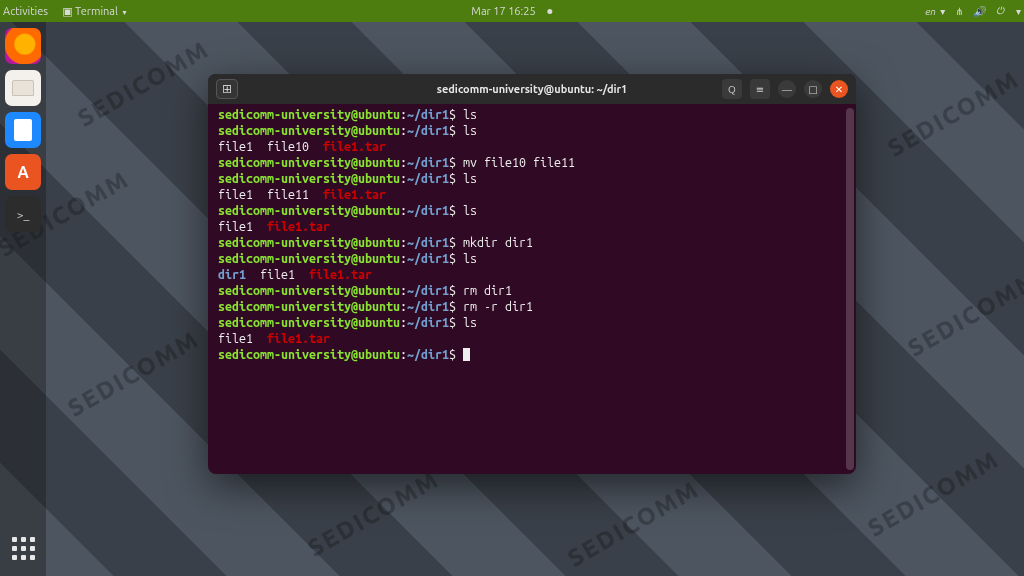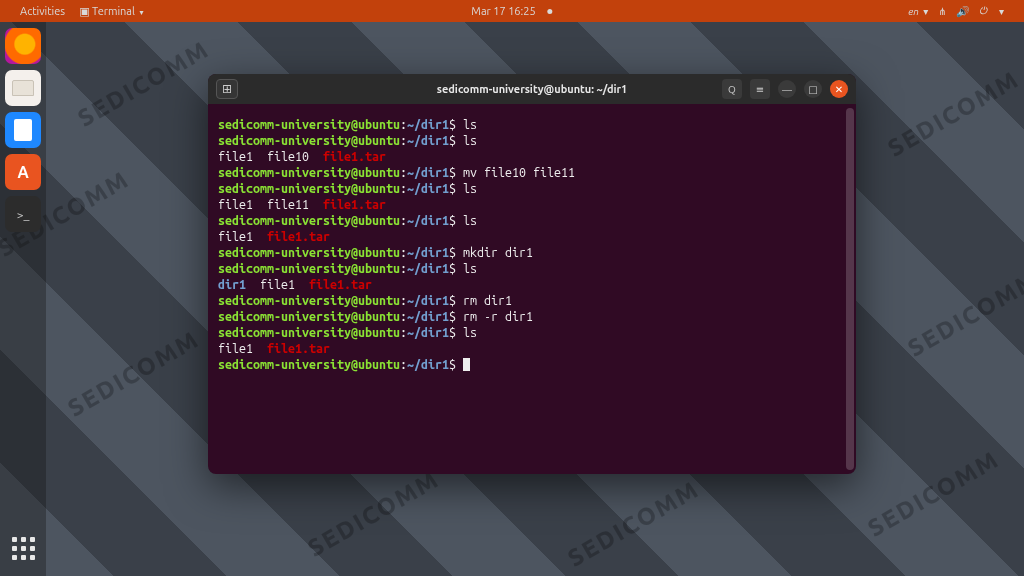--- a/index.html
+++ b/index.html
@@ -6,22 +6,22 @@
   html,body { width:1024px; height:576px; overflow:hidden; font-family:"Ubuntu","DejaVu Sans",sans-serif; }
   body {
     background:
       repeating-linear-gradient(45deg,#4d5560 0 80px,#3a4049 80px 160px),
       #3a4049;
     position:relative;
   }
   
   .topbar {
     position:absolute; top:0; left:0; right:0; height:22px;
-    background:#c2410c; color:#d9d9d9; font-size:11px;
-    display:flex; align-items:center; padding:0 20px;
+    background:#4d7c0f; color:#d9d9d9; font-size:11px;
+    display:flex; align-items:center; padding:0 3px;
     z-index:30;
   }
   .topbar .left  { display:flex; gap:14px; align-items:center;}
   .topbar .center{ position:absolute; left:50%; transform:translateX(-50%); display:flex; gap:8px; align-items:center;}
   .topbar .right { margin-left:auto; display:flex; gap:10px; align-items:center;font-style:italic;}
   .topbar .item  { cursor:pointer; }
   .dot { display:inline-block; width:5px; height:5px; border-radius:50%; background:#d9d9d9; margin-left:4px;}
   .tri-down { display:inline-block; margin-left:2px; font-size:8px;}
   .sysicons span{ font-size:10px; }
   
@@ -71,21 +71,21 @@
     background:#353535; cursor:pointer;
   }
   .titlebar .title{ position:absolute; left:50%; transform:translateX(-50%); font-weight:600; color:#e6e6e6;}
   .titlebar .ctrls{ margin-left:auto; display:flex; gap:8px; align-items:center;}
   .ctrls .sq{ width:20px;height:20px;border-radius:4px;background:#3a3a3a;display:flex;align-items:center;justify-content:center;color:#ccc;font-size:10px;cursor:pointer;}
   .ctrls .circ{width:18px;height:18px;border-radius:50%;display:flex;align-items:center;justify-content:center;font-size:10px;cursor:pointer;}
   .ctrls .min{background:#3a3a3a;color:#ccc;}
   .ctrls .max{background:#3a3a3a;color:#ccc;}
   .ctrls .close{background:#e95420;color:#fff;}
   .termbody{
-    flex:1; padding:12px 10px; font-family:"Ubuntu Mono","DejaVu Sans Mono",monospace;
+    flex:1; padding:2px 10px; font-family:"Ubuntu Mono","DejaVu Sans Mono",monospace;
     font-size:12.5px; line-height:16px; color:#eee; position:relative;
   }
   .termbody .scroll{ position:absolute; right:2px; top:4px; bottom:4px; width:8px; background:rgba(255,255,255,.18); border-radius:4px;}
   .pu{color:#8ae234;font-weight:bold;} 
   .pp{color:#729fcf;font-weight:bold;} 
   .pd{color:#eeeeee;}                  
   .fr{color:#cc0000;font-weight:bold;} 
   .fd{color:#729fcf;font-weight:bold;} 
   .cursor{display:inline-block;width:7px;height:13px;background:#eee;vertical-align:-2px;}
   .row{white-space:pre;}

